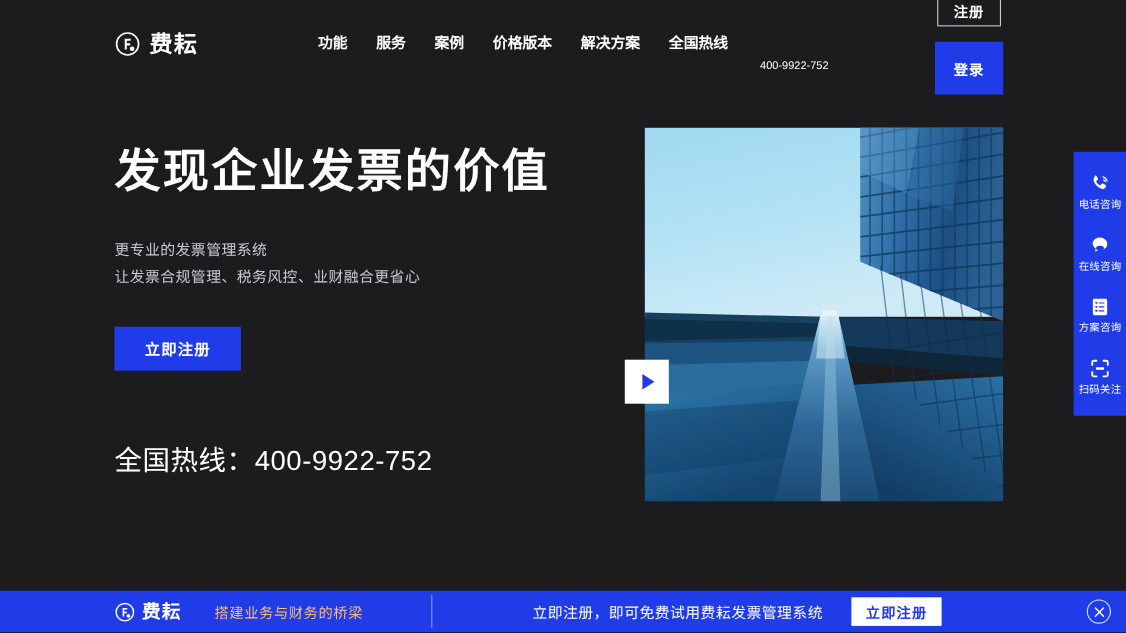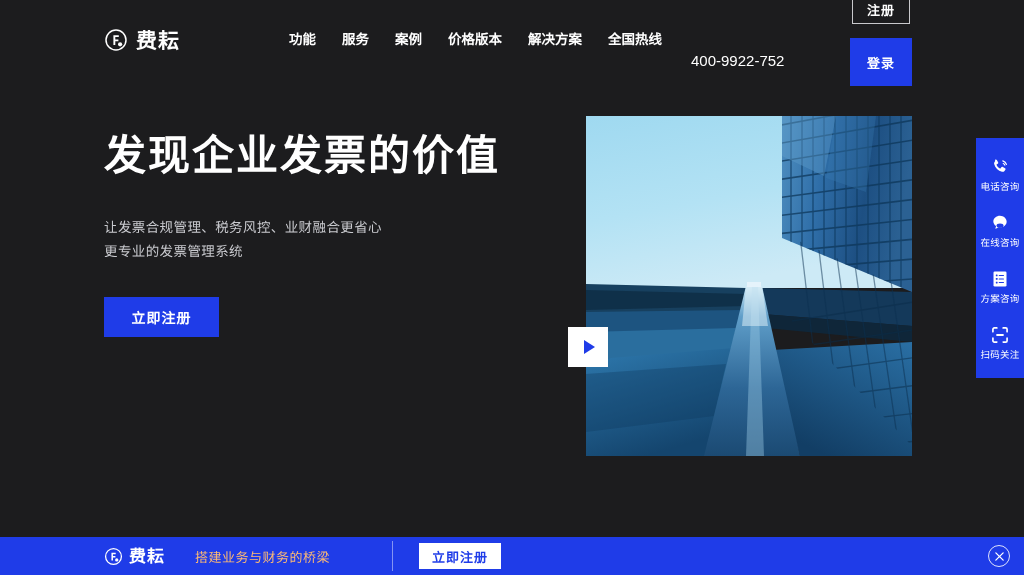--- a/index.html
+++ b/index.html
@@ -22,21 +22,21 @@
   .brand-name {
     font-size:21px; font-weight:bold; color:#ffffff; letter-spacing:1px;
     line-height:1;
   }
   .nav { display:flex; align-items:center; margin-left:96px; gap:0;justify-content:flex-end; }
   .nav-item {
     font-size:13.5px; font-weight:bold; color:#ffffff;
     padding:6px 13px; cursor:pointer; white-space:nowrap; line-height:1.2;
   }
   .nav-phone {
-    font-size:15px; color:#ffffff; font-weight:normal;
+    font-size:10px; color:#ffffff; font-weight:normal;
     padding:6px 10px; margin-left:6px; white-space:nowrap;margin-top:40px;
   }
   .header-actions { display:flex; align-items:center; gap:14px; margin-left:auto; margin-right:112px;flex-direction:column; }
   .btn-register-outline {
     width:58px; height:30px; border:1px solid #c9c9cd; background:transparent;
     color:#ffffff; font-size:13px; font-weight:bold;
     display:flex; align-items:center; justify-content:center; cursor:pointer;
     font-family:inherit; letter-spacing:1px;
   }
   .btn-login {
@@ -150,26 +150,27 @@
 
     <div class="header-actions">
       <button class="btn-register-outline">注册</button>
       <button class="btn-login">登录</button>
     </div>
   </div>
 
   <div class="hero-left">
     <h1 class="hero-title">发现企业发票的价值</h1>
     <div class="hero-sub">
+      <div class="hero-sub-line">更专业的发票管理系统</div>
       <div class="hero-sub-line">让发票合规管理、税务风控、业财融合更省心</div>
-      <div class="hero-sub-line">更专业的发票管理系统</div>
     </div>
     <button class="btn-cta">立即注册</button>
   </div>
 
+  <div class="hotline">全国热线：400-9922-752</div>
 
   <div class="hero-media">
     <svg viewBox="0 0 326 340">
       <defs>
         <linearGradient id="sky" x1="0" y1="0" x2="0.35" y2="1">
           <stop offset="0" stop-color="#9fd9f0"></stop>
           <stop offset="0.55" stop-color="#b3e2f4"></stop>
           <stop offset="1" stop-color="#cdeaf6"></stop>
         </linearGradient>
         <linearGradient id="facade" x1="0" y1="0" x2="1" y2="0.2">
@@ -334,20 +335,21 @@
       <svg class="banner-logo" viewBox="0 0 24 24">
         <circle cx="12" cy="12" r="10" fill="none" stroke="#ffffff" stroke-width="1.6"></circle>
         <path d="M9.4 7.2h5.4v1.9h-3.5v2.3h3.1v1.9h-3.1v3.6H9.4z" fill="#ffffff"></path>
         <circle cx="16.1" cy="16.3" r="2.1" fill="#ffffff"></circle>
       </svg>
       <span class="banner-name">费耘</span>
     </div>
 
     <span class="banner-tag">搭建业务与财务的桥梁</span>
     <span class="banner-divider"></span>
+    <span class="banner-cta-text">立即注册，即可免费试用费耘发票管理系统</span>
     <button class="btn-banner-register">立即注册</button>
 
     <button class="banner-close">
       <svg width="11" height="11" viewBox="0 0 12 12">
         <path d="M2 2 L10 10 M10 2 L2 10" stroke="#ffffff" stroke-width="1.4" stroke-linecap="round" fill="none"></path>
       </svg>
     </button>
   </div>
 
 </div>

